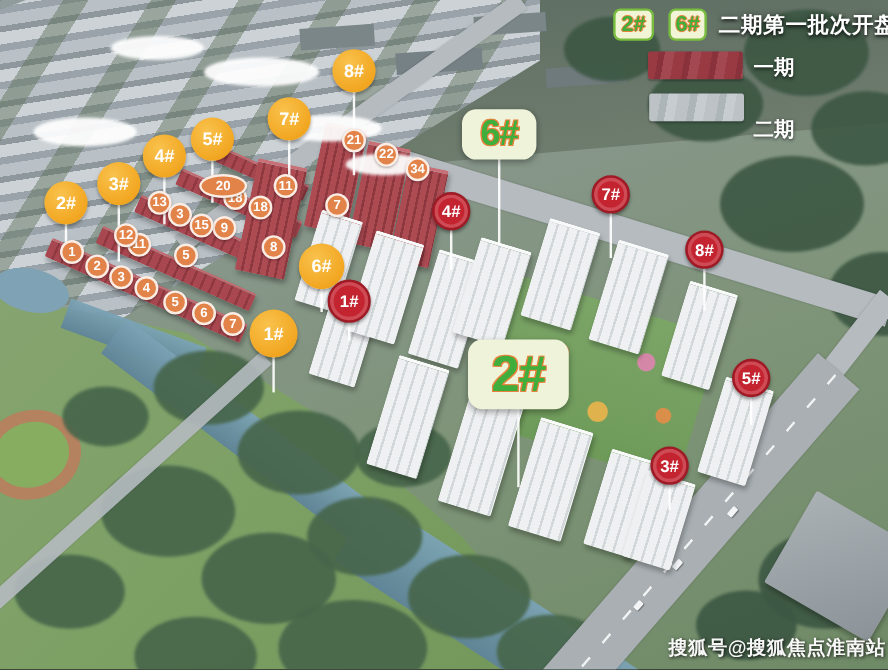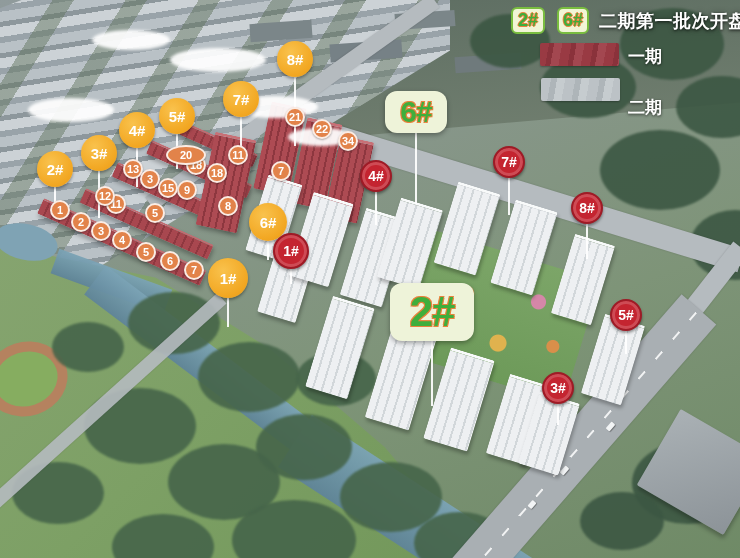--- a/index.html
+++ b/index.html
@@ -235,14 +235,15 @@
     <div class="hdr-title" style="left:599px;top:9px;">二期第一批次开盘</div>
   </div>
 
   <div>
     <div class="swatch p1" style="left:540px;top:43px;"></div>
     <div class="legend-label" style="left:628px;top:45px;">一期</div>
     <div class="swatch p2" style="left:541px;top:78px;"></div>
     <div class="legend-label" style="left:628px;top:96px;">二期</div>
   </div>
 
+  <div class="watermark">搜狐号@搜狐焦点淮南站</div>
 
 </div>
 
 </body></html>

